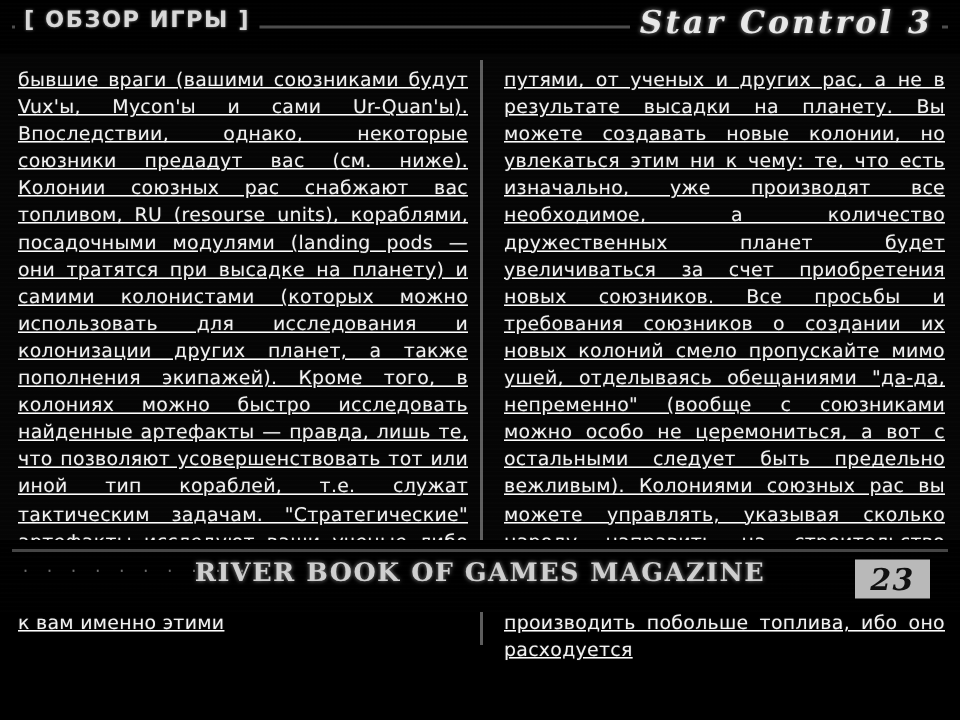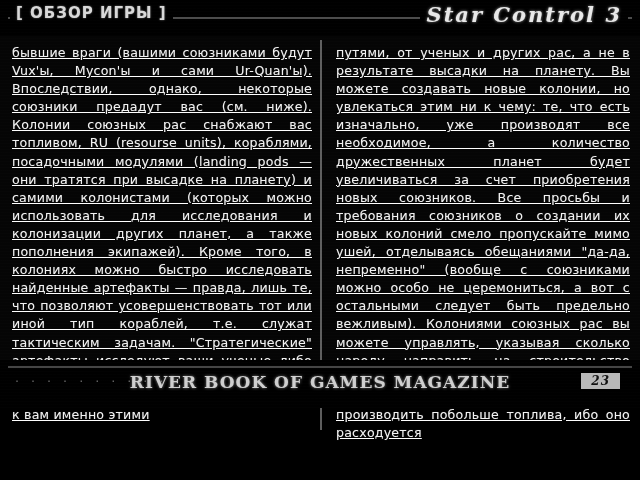--- a/index.html
+++ b/index.html
@@ -154,21 +154,21 @@
     text-shadow: 0 0 3px #888;
   }
   .footer-page {
     position: absolute;
     right: 20px;
     top: 13px;
     padding: 1px 10px;
     background: #b9b9b9;
     color: #111;
     font-family: "DejaVu Serif", serif;
-    font-size: 12px;
+    font-size: 20px;
     font-weight: bold;
     font-style: italic;
     letter-spacing: 1px;
   }
   .noise {
     position: absolute;
     inset: 0;
     pointer-events: none;
     opacity: .14;
     background-image:

